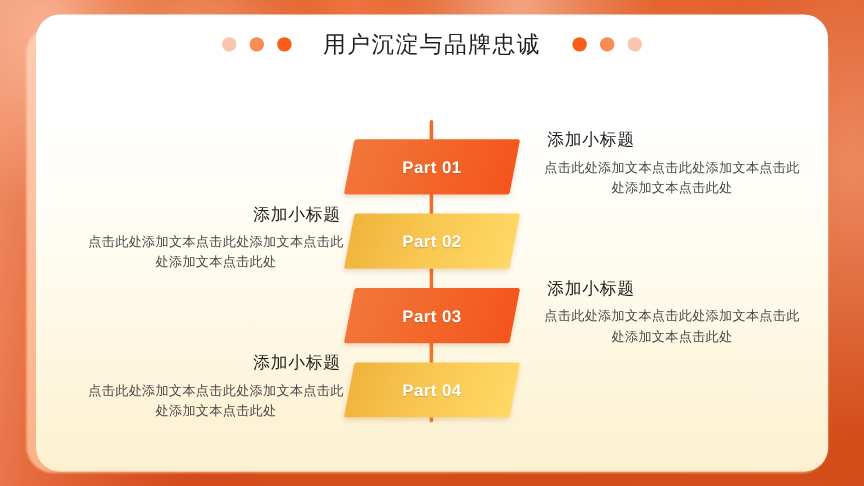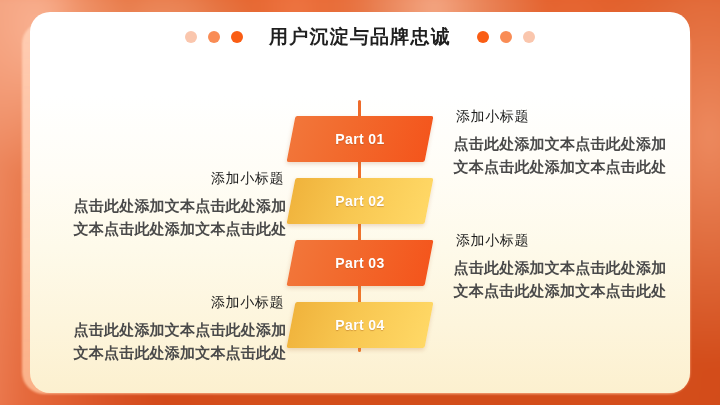--- a/index.html
+++ b/index.html
@@ -56,21 +56,21 @@
   }
   .dots { display:flex; align-items:center; gap:11px; }
   .dot { width:12px; height:12px; border-radius:50%; }
   .dot.l1 { background:#fac6ad; }
   .dot.l2 { background:#f98c55; }
   .dot.l3 { background:#fa5d14; }
   .dot.r1 { background:#fa5d14; }
   .dot.r2 { background:#f98c55; }
   .dot.r3 { background:#fac6ad; }
   #page-title {
-    font-size:19px; font-weight:bold; color:#1f1f1f;
+    font-size:19px; font-weight:normal; color:#1f1f1f;
     letter-spacing:1.2px; white-space:nowrap;
   }
 
   
   #timeline { position:absolute; left:0; top:50px; width:660px; height:331px; }
 
   #connector {
     position:absolute; left:328px; top:38px;
     width:3px; height:252px;
     background:linear-gradient(180deg,#ee6a2a,#ef7b2e);
@@ -103,23 +103,22 @@
   .textblock { position:absolute; top:-8px; width:220px; }
   .textblock.right { left:420px; text-align:center; }
   .textblock.left  { left:40px;  text-align:center; }
   .tb-title {
     font-size:14px; font-weight:normal; color:#1c1c1c;
     letter-spacing:.6px; margin-bottom:6px;
   }
   .textblock.right .tb-title { text-align:left; padding-left:6px; }
   .textblock.left  .tb-title { text-align:right; padding-right:6px; }
   .tb-body {
-    font-size:15px; color:#4a4a4a; line-height:1.55;
+    font-size:11px; color:#4a4a4a; line-height:1.55;
     letter-spacing:.2px;
-    font-weight:bold;
   }
 </style>
 </head>
 <body>
 
 <div id="backdrop"></div>
 <div id="card-shadow"></div>
 
 <div id="card">
 

